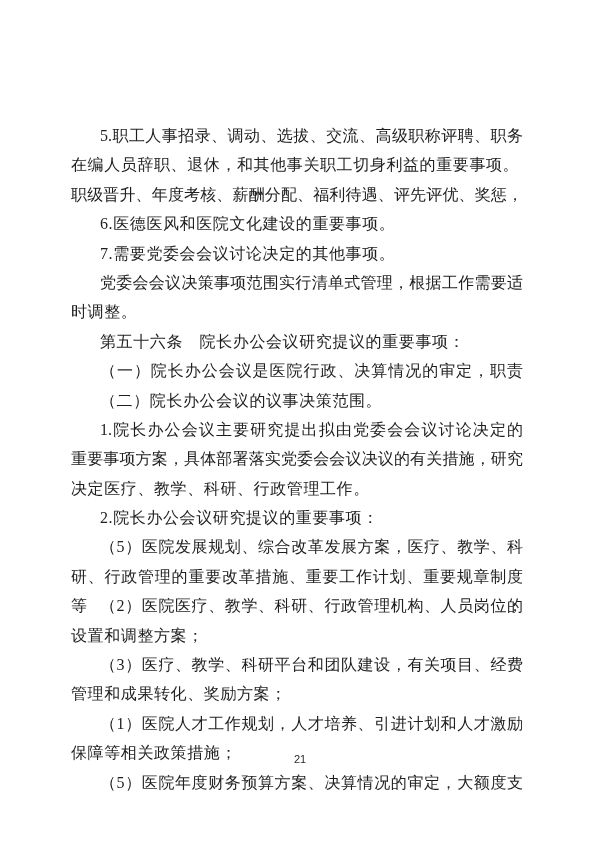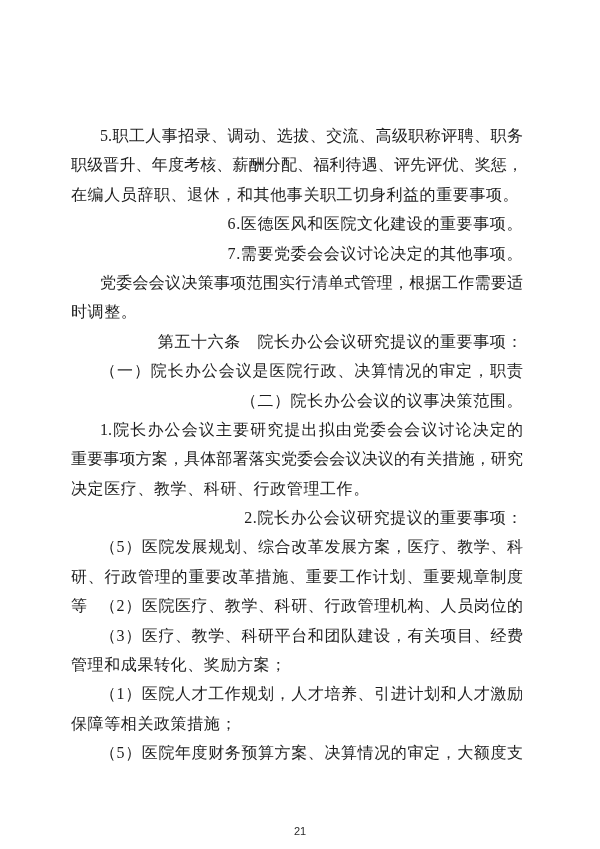--- a/index.html
+++ b/index.html
@@ -35,57 +35,57 @@
   .line.jf {
     white-space: normal;
     letter-spacing: 0;
     text-align: justify;
     text-align-last: justify;
     text-justify: inter-character;
   }
   
   .line.indent {
     text-indent: 29px;
-    text-align: right;
   }
   .page-number {
     position: absolute;
-    top: 823px;
+    top: 751px;
     left: 0;
     width: 600px;
     text-align: center;
     font-size: 11px;
     line-height: 16px;
     letter-spacing: 0;
     font-family: "Liberation Sans", "DejaVu Sans", sans-serif;
     color: #2b2b2b;
   }
 </style>
 </head>
 <body>
 
 <div class="page">
   <div class="text-block">
     <div class="line indent jf">5.职工人事招录、调动、选拔、交流、高级职称评聘、职务</div>
+    <div class="line">在编人员辞职、退休，和其他事关职工切身利益的重要事项。</div>
     <div class="line jf">职级晋升、年度考核、薪酬分配、福利待遇、评先评优、奖惩，</div>
-    <div class="line">在编人员辞职、退休，和其他事关职工切身利益的重要事项。</div>
     <div class="line indent">6.医德医风和医院文化建设的重要事项。</div>
     <div class="line indent">7.需要党委会会议讨论决定的其他事项。</div>
     <div class="line indent jf">党委会会议决策事项范围实行清单式管理，根据工作需要适</div>
     <div class="line">时调整。</div>
     <div class="line indent">第五十六条　院长办公会议研究提议的重要事项：</div>
     <div class="line indent jf">（一）院长办公会议是医院行政、决算情况的审定，职责</div>
     <div class="line indent">（二）院长办公会议的议事决策范围。</div>
     <div class="line indent jf">1.院长办公会议主要研究提出拟由党委会会议讨论决定的</div>
     <div class="line jf">重要事项方案，具体部署落实党委会会议决议的有关措施，研究</div>
     <div class="line">决定医疗、教学、科研、行政管理工作。</div>
     <div class="line indent">2.院长办公会议研究提议的重要事项：</div>
     <div class="line indent jf">（5）医院发展规划、综合改革发展方案，医疗、教学、科</div>
     <div class="line jf">研、行政管理的重要改革措施、重要工作计划、重要规章制度等；</div>
     <div class="line indent jf">（2）医院医疗、教学、科研、行政管理机构、人员岗位的</div>
+    <div class="line">设置和调整方案；</div>
     <div class="line indent jf">（3）医疗、教学、科研平台和团队建设，有关项目、经费</div>
     <div class="line">管理和成果转化、奖励方案；</div>
     <div class="line indent jf">（1）医院人才工作规划，人才培养、引进计划和人才激励</div>
     <div class="line">保障等相关政策措施；</div>
     <div class="line indent jf">（5）医院年度财务预算方案、决算情况的审定，大额度支</div>
   </div>
   <div class="page-number">21</div>
 </div>
 
 </body></html>

